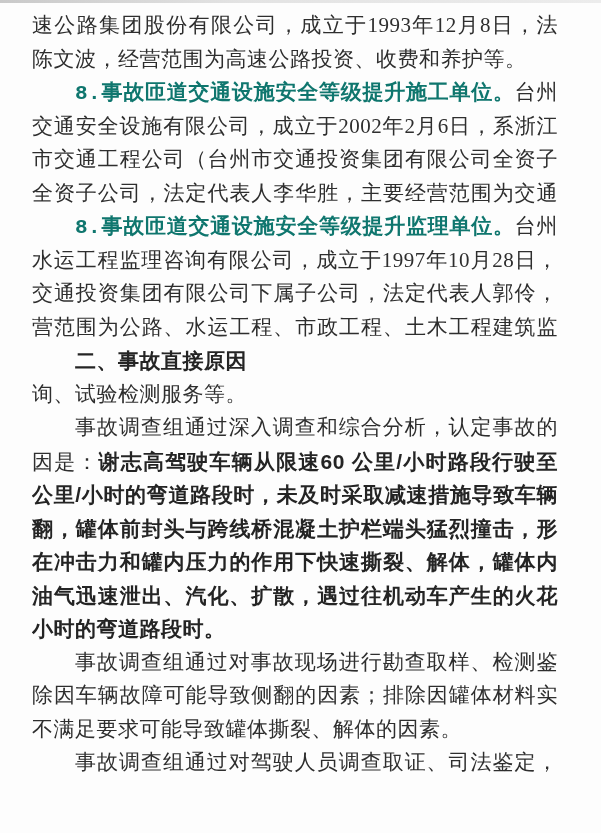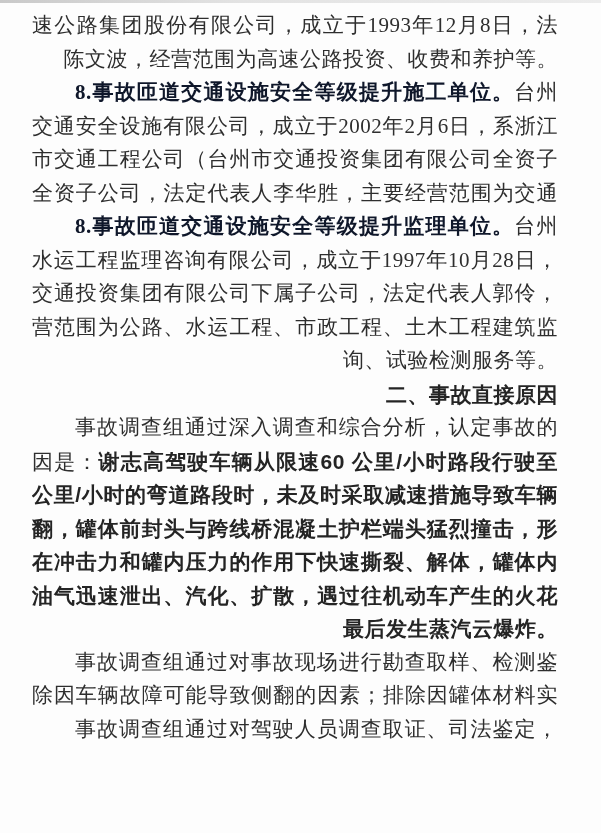--- a/index.html
+++ b/index.html
@@ -28,37 +28,37 @@
     width: 526px;
   }
   .line {
     font-size: 21px;
     line-height: 33.5px;
     height: 33.5px;
     overflow: hidden;
     color: #2e2e2e;
     white-space: normal;
     letter-spacing: 0.5px;
-    text-align: right;
+    text-align: left;
   }
   .line.full {
     text-align: justify;
     text-align-last: justify;
   }
   .line.indent {
     text-indent: 43px;
   }
   .run-song {
     font-family: "Liberation Serif", serif;
     font-weight: 400;
   }
   .run-song-bold {
-    font-family: Liberation Serif, serif;
+    font-family: Liberation Mono, monospace;
     font-weight: 700;
-    color: #0f172a;
+    color: #0f766e;
   }
   .run-hei-bold {
     font-family: "Liberation Sans", sans-serif;
     font-weight: 700;
     color: #242424;
   }
 </style>
 </head>
 <body>
 
@@ -68,26 +68,27 @@
       <div class="line full"><span class="run run-song">速公路集团股份有限公司，成立于1993年12月8日，法定代表人</span></div>
       <div class="line"><span class="run run-song">陈文波，经营范围为高速公路投资、收费和养护等。</span></div>
       <div class="line indent full"><span class="run run-song-bold">8.事故匝道交通设施安全等级提升施工单位。</span><span class="run run-song">台州市路马</span></div>
       <div class="line full"><span class="run run-song">交通安全设施有限公司，成立于2002年2月6日，系浙江省台州</span></div>
       <div class="line full"><span class="run run-song">市交通工程公司（台州市交通投资集团有限公司全资子公司）</span></div>
       <div class="line full"><span class="run run-song">全资子公司，法定代表人李华胜，主要经营范围为交通安全设</span></div>
       <div class="line indent full"><span class="run run-song-bold">8.事故匝道交通设施安全等级提升监理单位。</span><span class="run run-song">台州市公路</span></div>
       <div class="line full"><span class="run run-song">水运工程监理咨询有限公司，成立于1997年10月28日，台州市</span></div>
       <div class="line full"><span class="run run-song">交通投资集团有限公司下属子公司，法定代表人郭伶，主要经</span></div>
       <div class="line full"><span class="run run-song">营范围为公路、水运工程、市政工程、土木工程建筑监理、咨</span></div>
+      <div class="line indent"><span class="run run-hei-bold">二、事故直接原因</span></div>
       <div class="line"><span class="run run-song">询、试验检测服务等。</span></div>
-      <div class="line indent"><span class="run run-hei-bold">二、事故直接原因</span></div>
       <div class="line indent full"><span class="run run-song">事故调查组通过深入调查和综合分析，认定事故的直接原</span></div>
       <div class="line full"><span class="run run-song">因是：</span><span class="run run-hei-bold">谢志高驾驶车辆从限速60 公里/小时路段行驶至限速30</span></div>
       <div class="line full"><span class="run run-hei-bold">公里/小时的弯道路段时，未及时采取减速措施导致车辆发生侧</span></div>
       <div class="line full"><span class="run run-hei-bold">翻，罐体前封头与跨线桥混凝土护栏端头猛烈撞击，形成破口，</span></div>
       <div class="line full"><span class="run run-hei-bold">在冲击力和罐内压力的作用下快速撕裂、解体，罐体内液化石</span></div>
       <div class="line full"><span class="run run-hei-bold">油气迅速泄出、汽化、扩散，遇过往机动车产生的火花爆燃，</span></div>
-      <div class="line"><span class="run run-hei-bold">最后发生蒸汽云爆炸。</span></div>
+      <div class="line"><span class="run run-hei-bold">小时的弯道路段时。</span></div>
       <div class="line indent full"><span class="run run-song">事故调查组通过对事故现场进行勘查取样、检测鉴定，排</span></div>
       <div class="line full"><span class="run run-song">除因车辆故障可能导致侧翻的因素；排除因罐体材料实际性能</span></div>
+      <div class="line"><span class="run run-song">不满足要求可能导致罐体撕裂、解体的因素。</span></div>
       <div class="line indent full"><span class="run run-song">事故调查组通过对驾驶人员调查取证、司法鉴定，排除无</span></div>
     </div>
 </div>
 
 </body></html>

